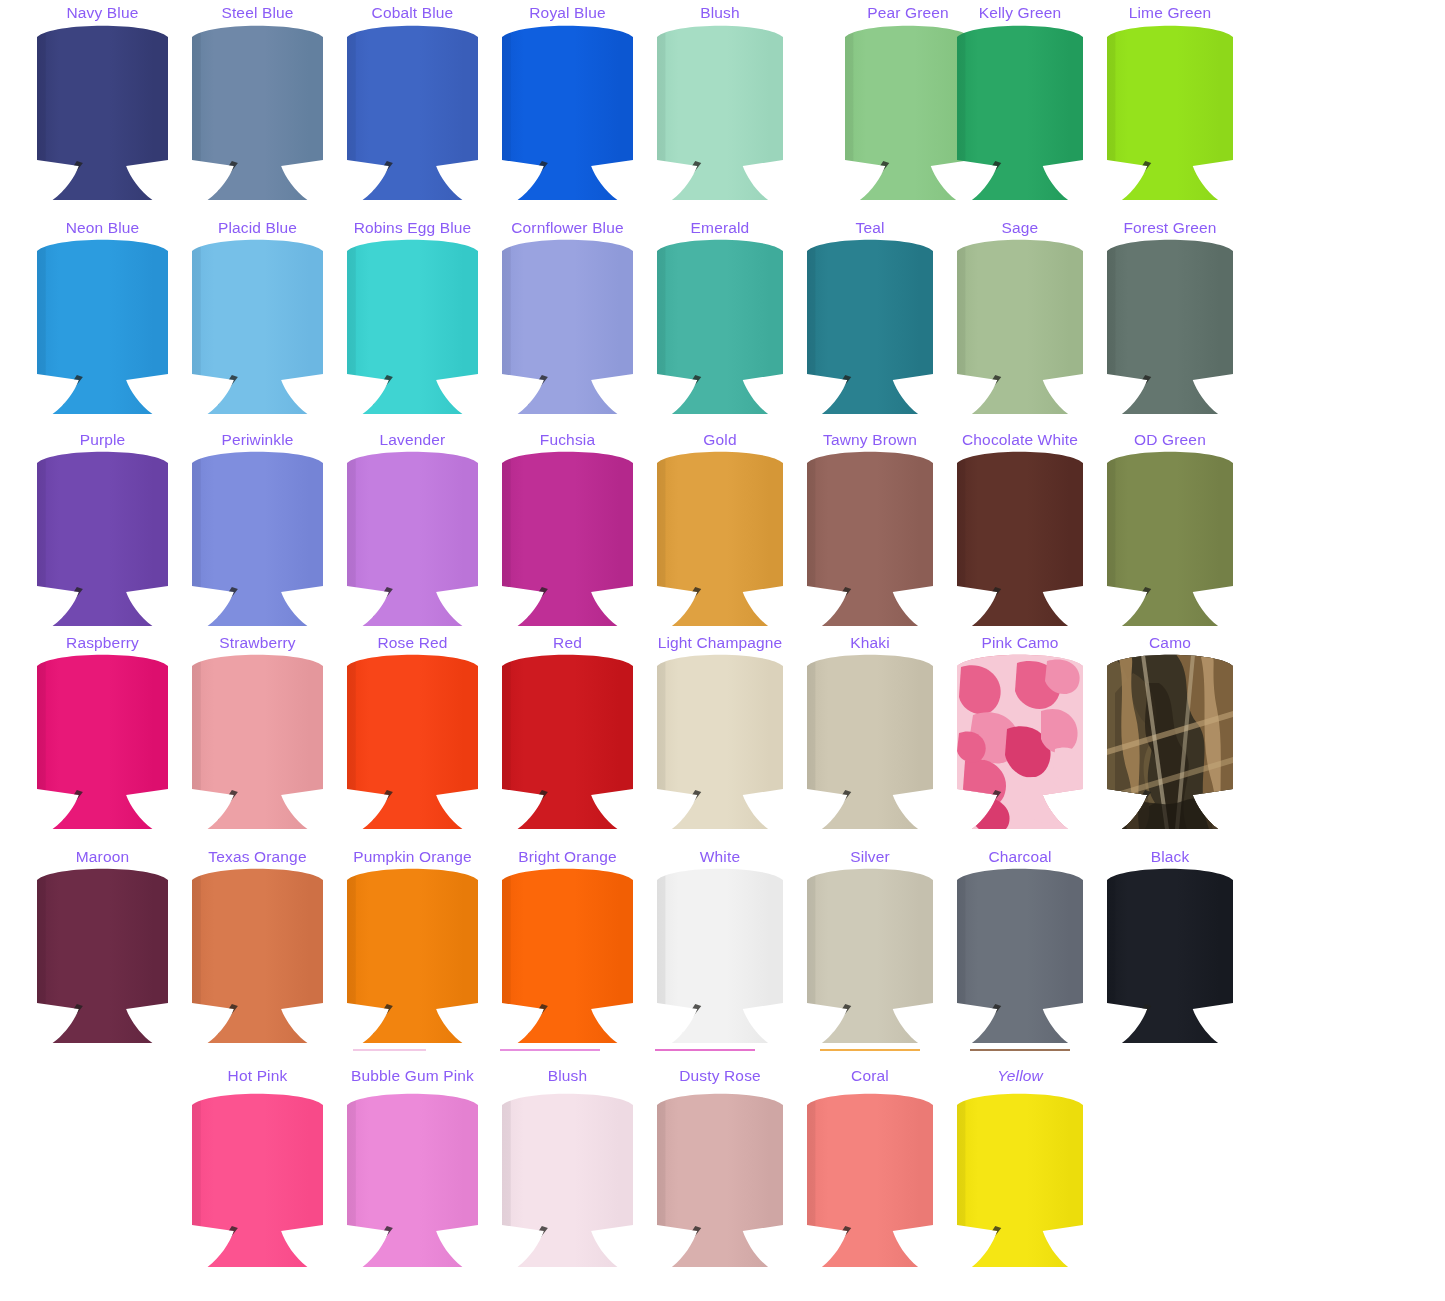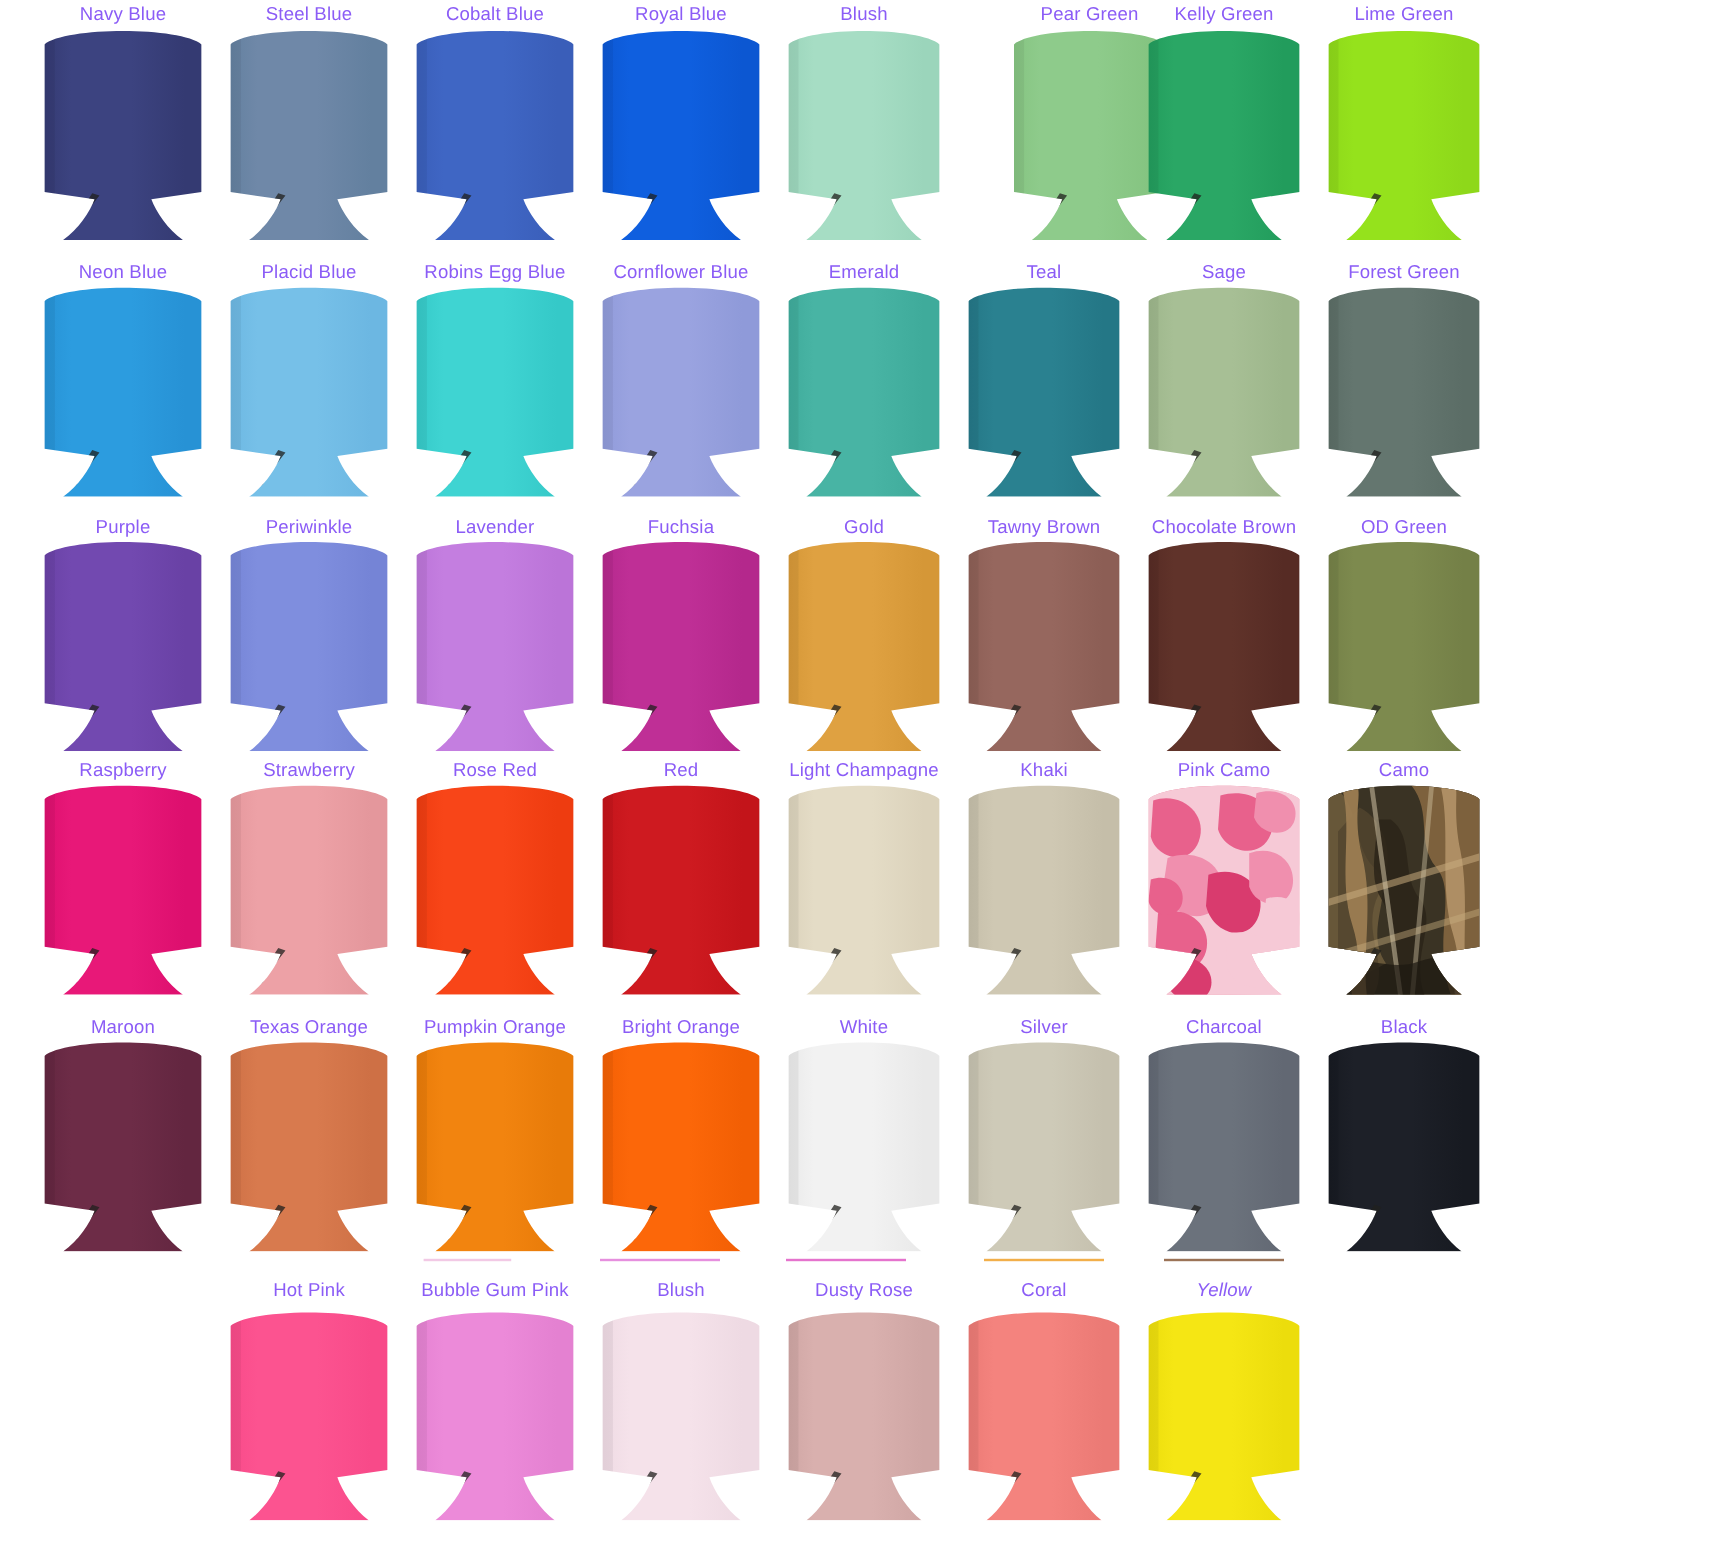--- a/index.html
+++ b/index.html
@@ -588,21 +588,21 @@
           </defs>
           <g clip-path="url(#c22)">
             <rect x="0" y="0" width="130" height="176" fill="url(#g21)"></rect>
             <rect x="0" y="0" width="10.4" height="176" fill="#000" opacity="0.05"></rect>
             <path d="M 40.25,137 q -10,14 -14,30 q 12,-18 20,-28 Z" fill="#20201e" opacity="0.75"></path>
           </g>
         </svg>
       </div>
     </div>
     <div class="swatch-cell" style="left: 955px; top: 431px; width: 130px; height: 195px;">
-      <div class="swatch-label">Chocolate Brown</div>
+      <div class="swatch-label">Chocolate White</div>
       <div class="koozie-wrap" style="top: 19px; width: 130px; height: 176px;">
         <svg class="koozie-svg" viewBox="0 0 130 176" preserveAspectRatio="none">
           <defs>
             <linearGradient id="g22" x1="0" y1="0" x2="1" y2="0">
               <stop offset="0%" stop-color="#562b24"></stop>
               <stop offset="18%" stop-color="#60332a"></stop>
               <stop offset="55%" stop-color="#60332a"></stop>
               <stop offset="88%" stop-color="#562b24"></stop>
               <stop offset="100%" stop-color="#562b24"></stop>
             </linearGradient>

